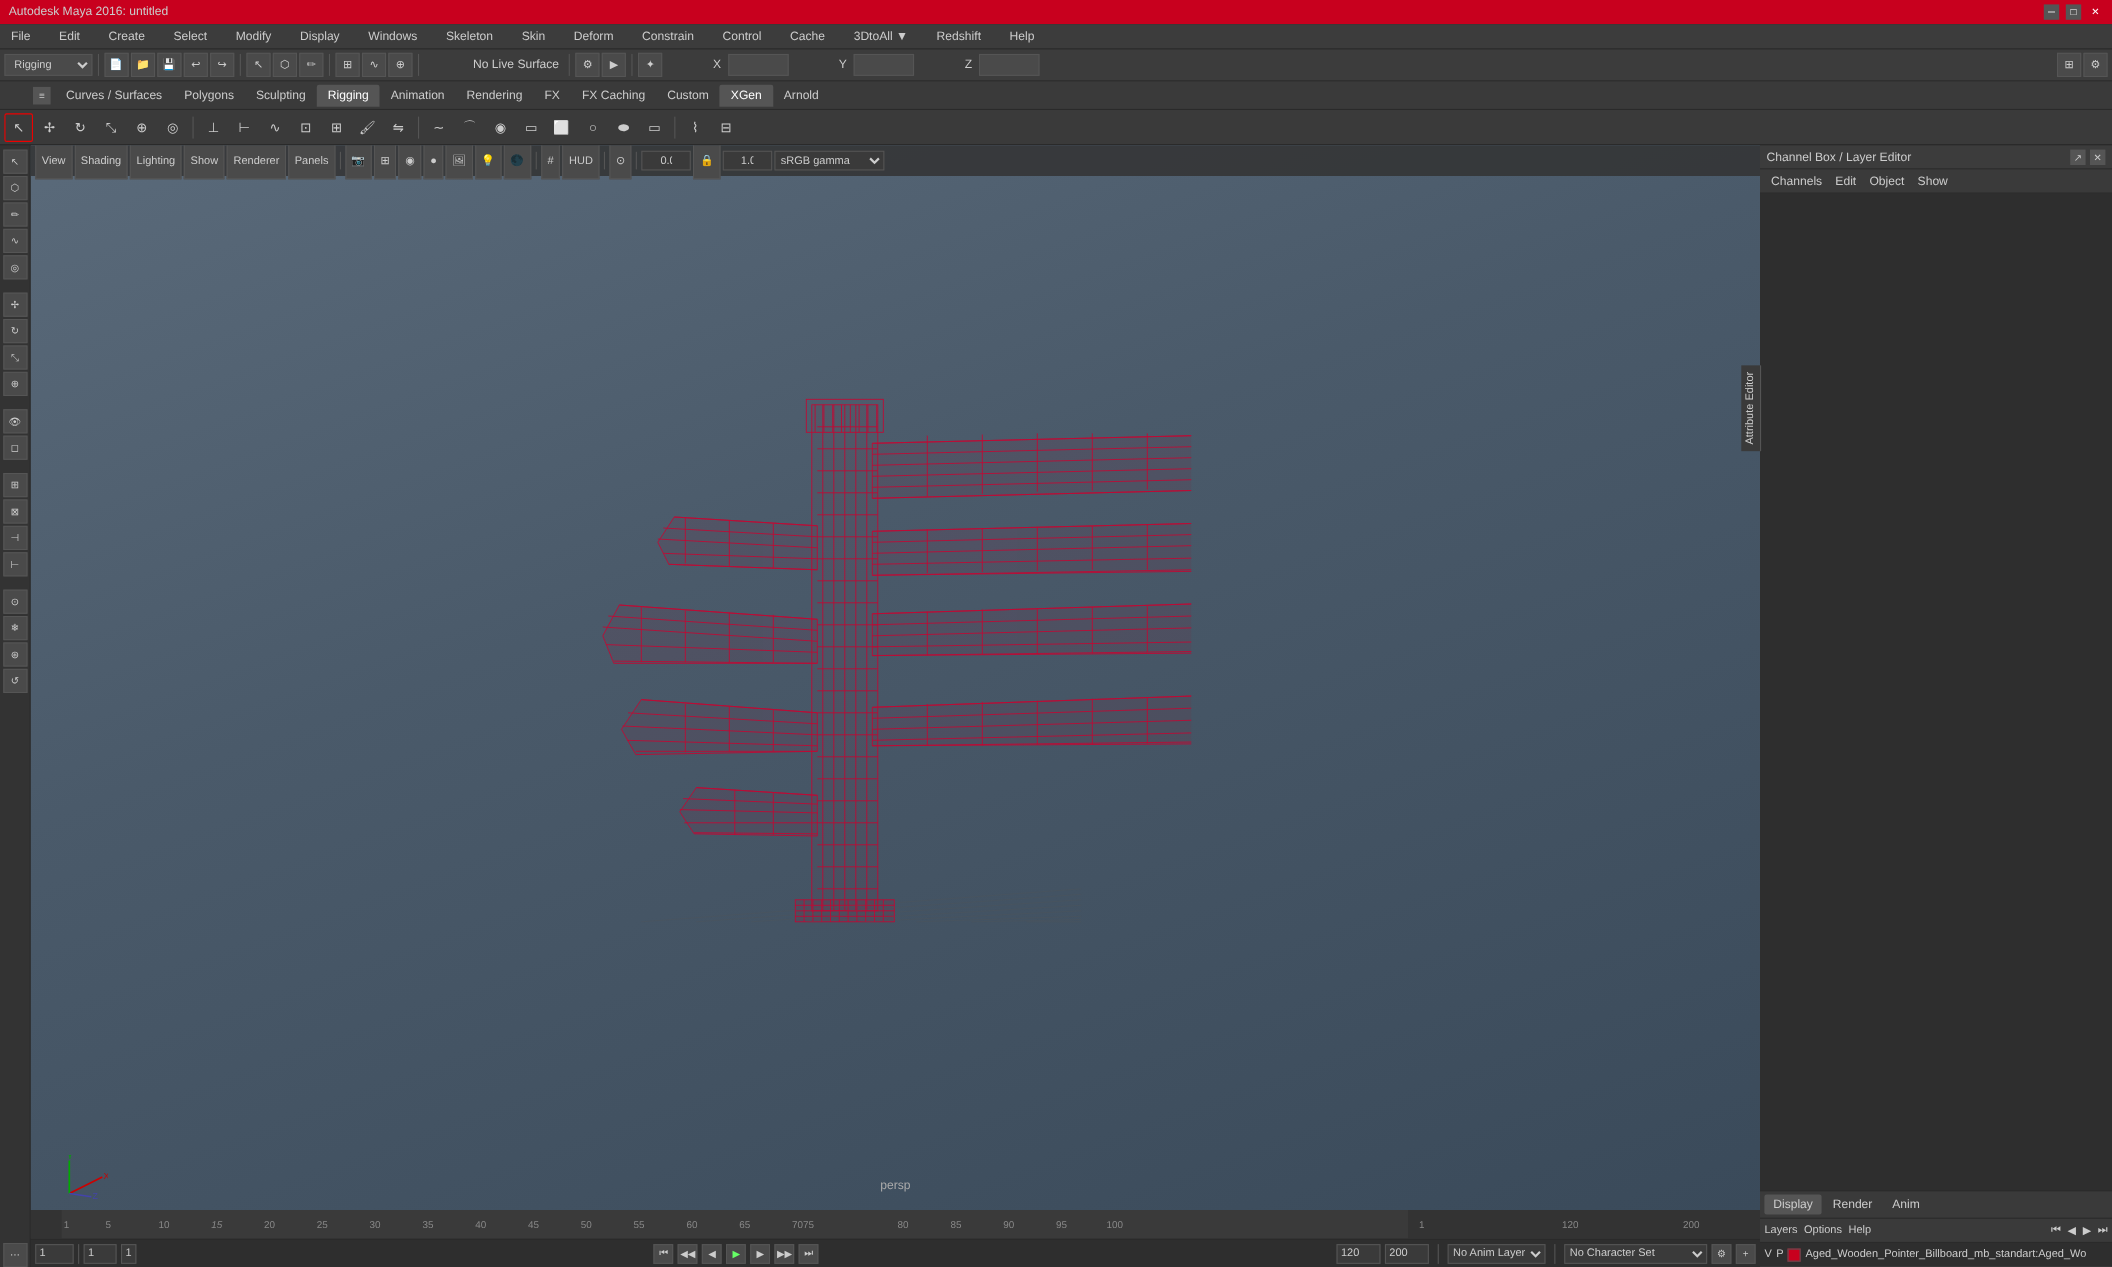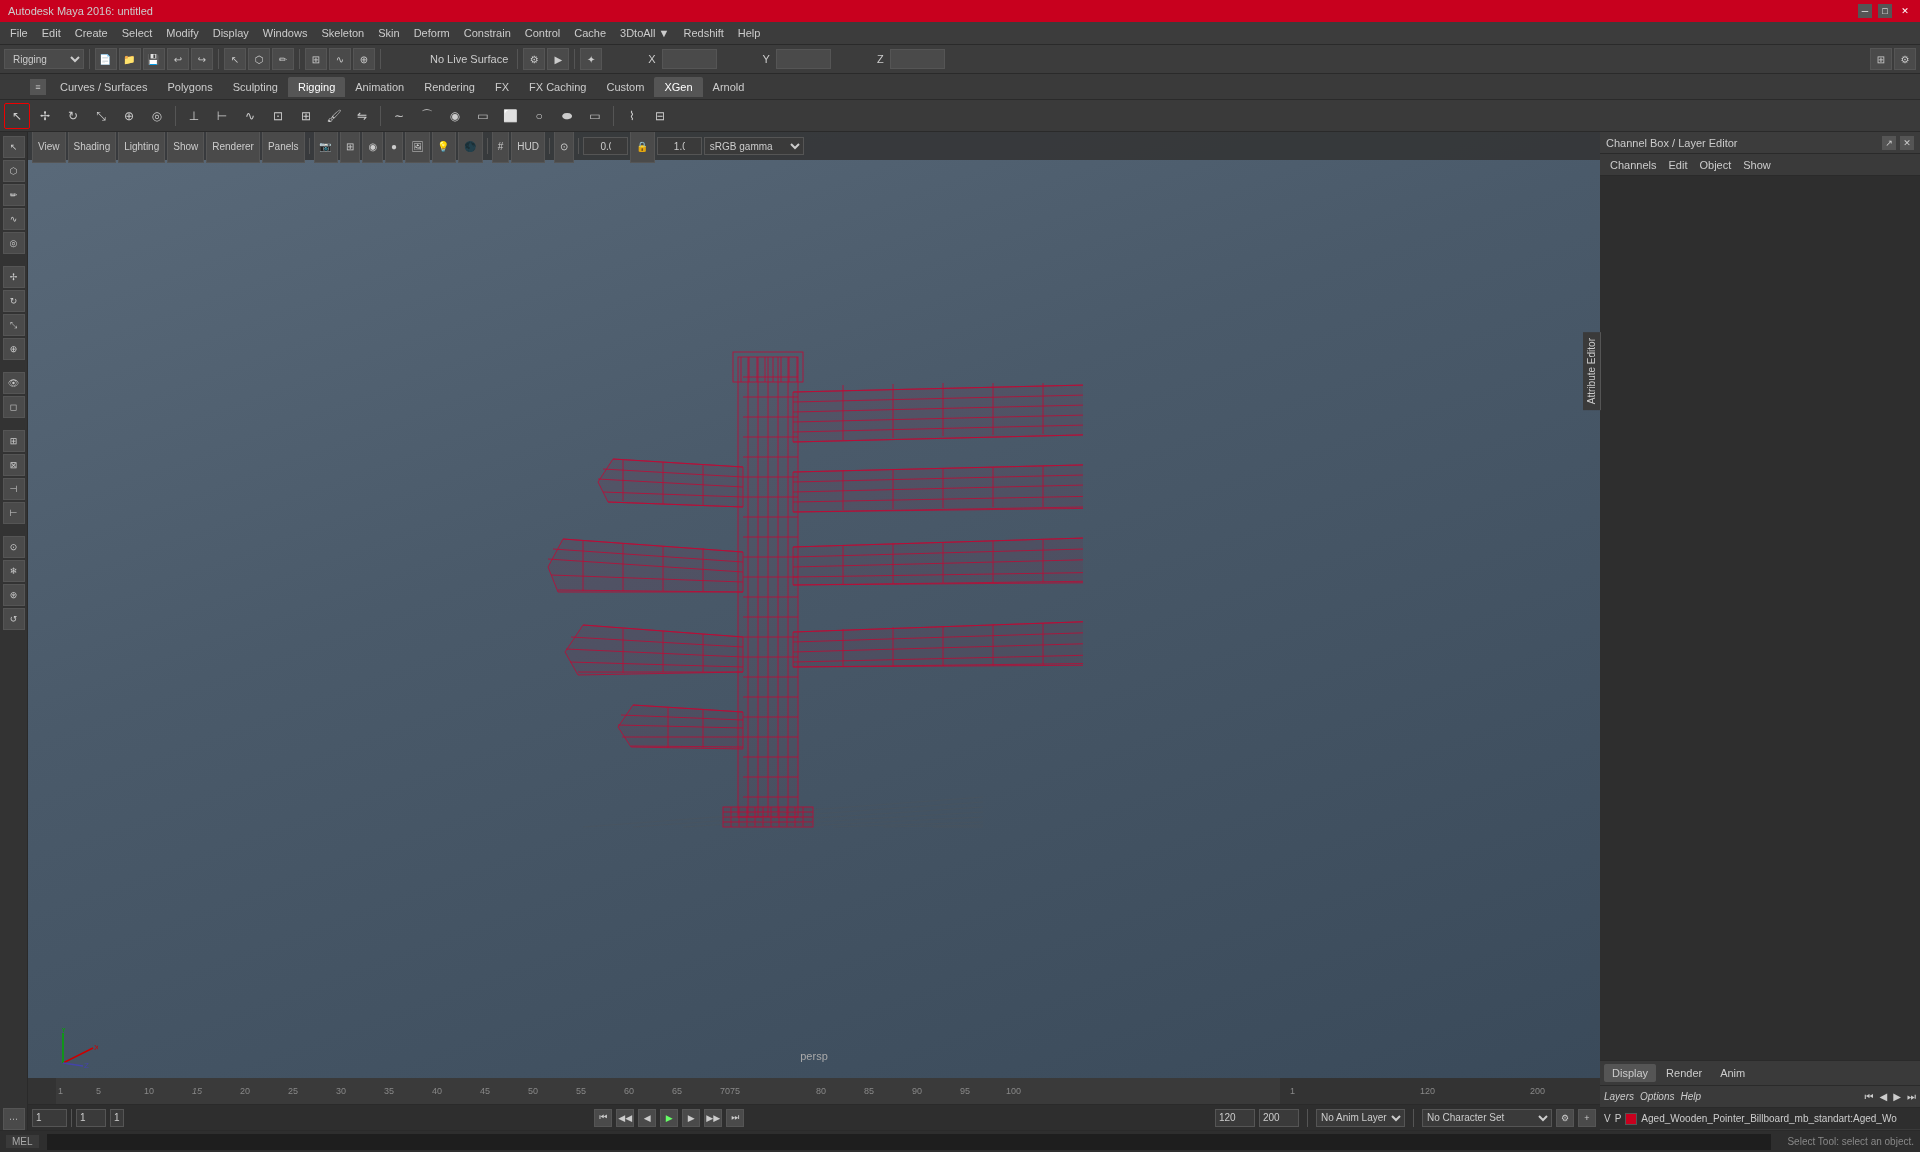--- a/index.html
+++ b/index.html
@@ -10,21 +10,21 @@
       width: 100%; height: 22px; background: #c8001e;
       display: flex; align-items: center; justify-content: space-between;
       padding: 0 8px;
     }
     #title-bar-controls { display: flex; gap: 6px; }
     .title-btn { width: 14px; height: 14px; background: #555; color: white; font-size: 9px; display: flex; align-items: center; justify-content: center; cursor: pointer; }
 
     
     #menu-bar {
       width: 100%; height: 22px; background: #3c3c3c;
-      display: flex; align-items: center; padding: 0 4px; gap: 2px;
+      display: flex; align-items: center; padding: 0 4px; gap: 14px;
     }
     .menu-item { color: #ccc; font-size: 11px; padding: 2px 6px; cursor: pointer; }
 
     
     #toolbar1 {
       width: 100%; height: 30px; background: #3c3c3c;
       display: flex; align-items: center; padding: 0 4px; gap: 2px;
       border-top: 1px solid #2a2a2a; border-bottom: 1px solid #2a2a2a;
     }
     .toolbar-sep { width: 1px; height: 20px; background: #555; margin: 0 3px; }
@@ -111,21 +111,21 @@
       padding: 0 4px; gap: 2px; border-top: 1px solid #2a2a2a; border-bottom: 1px solid #2a2a2a;
     }
     .dra-tab { color: #ccc; font-size: 11px; padding: 3px 8px; cursor: pointer; border-radius: 2px; }
     .dra-tab.active { background: #555; }
 
     
     #layers-toolbar {
       height: 22px; background: #3a3a3a; display: flex; align-items: center; padding: 0 4px; gap: 6px;
       border-bottom: 1px solid #2a2a2a;
     }
-    .layers-btn { color: #ccc; font-size: 10px; cursor: pointer; font-style: italic; }
+    .layers-btn { color: #ccc; font-size: 10px; cursor: pointer; }
 
     
     #layer-row {
       height: 22px; background: #2e2e2e; display: flex; align-items: center; padding: 0 4px; gap: 4px;
       border-bottom: 1px solid #3a3a3a;
     }
     .layer-cell { color: #ccc; font-size: 10px; }
     .layer-color { width: 12px; height: 12px; background: #c8001e; border: 1px solid #555; }
 
     
@@ -642,19 +642,14 @@
         <span class="layer-cell">V</span>
         <span class="layer-cell">P</span>
         <div class="layer-color"></div>
         <span class="layer-cell" style="flex:1;overflow:hidden;text-overflow:ellipsis;white-space:nowrap;">Aged_Wooden_Pointer_Billboard_mb_standart:Aged_Wo</span>
       </div>
 
     </div>
 
   </div>
 
-  <div id="status-bar">
-    <span id="mel-label">MEL</span>
-    <input type="text" style="flex: 1 1 0%; height: 16px; background: rgb(30, 30, 30); border: none; color: rgb(204, 204, 204); font-size: 10px; padding: 0px 4px;" placeholder="">
-    <span id="status-label" style="margin-left:8px;">Select Tool: select an object.</span>
-  </div>
 
 </div>
 
 </body></html>

